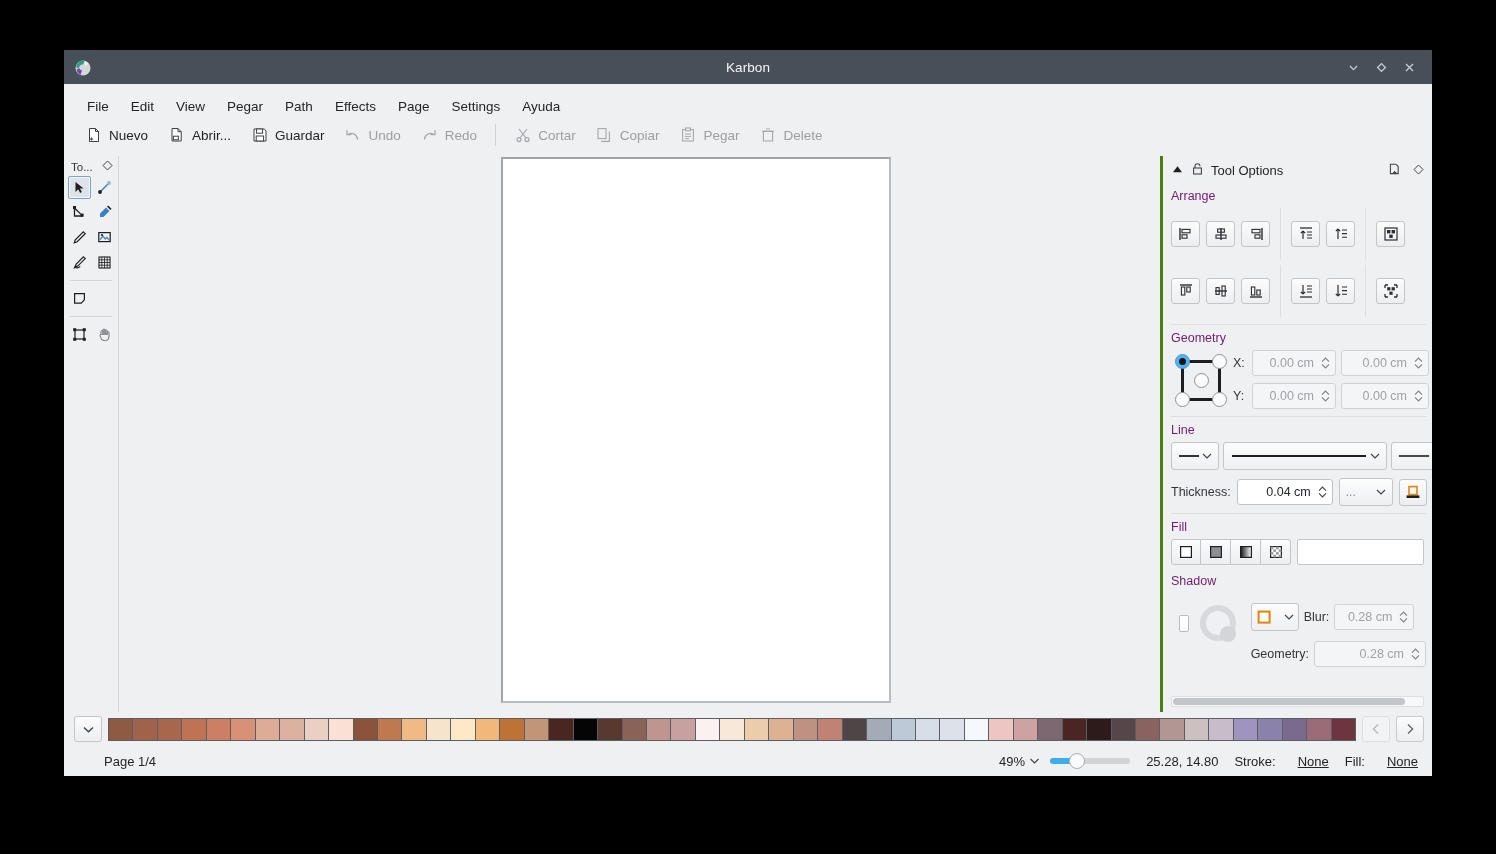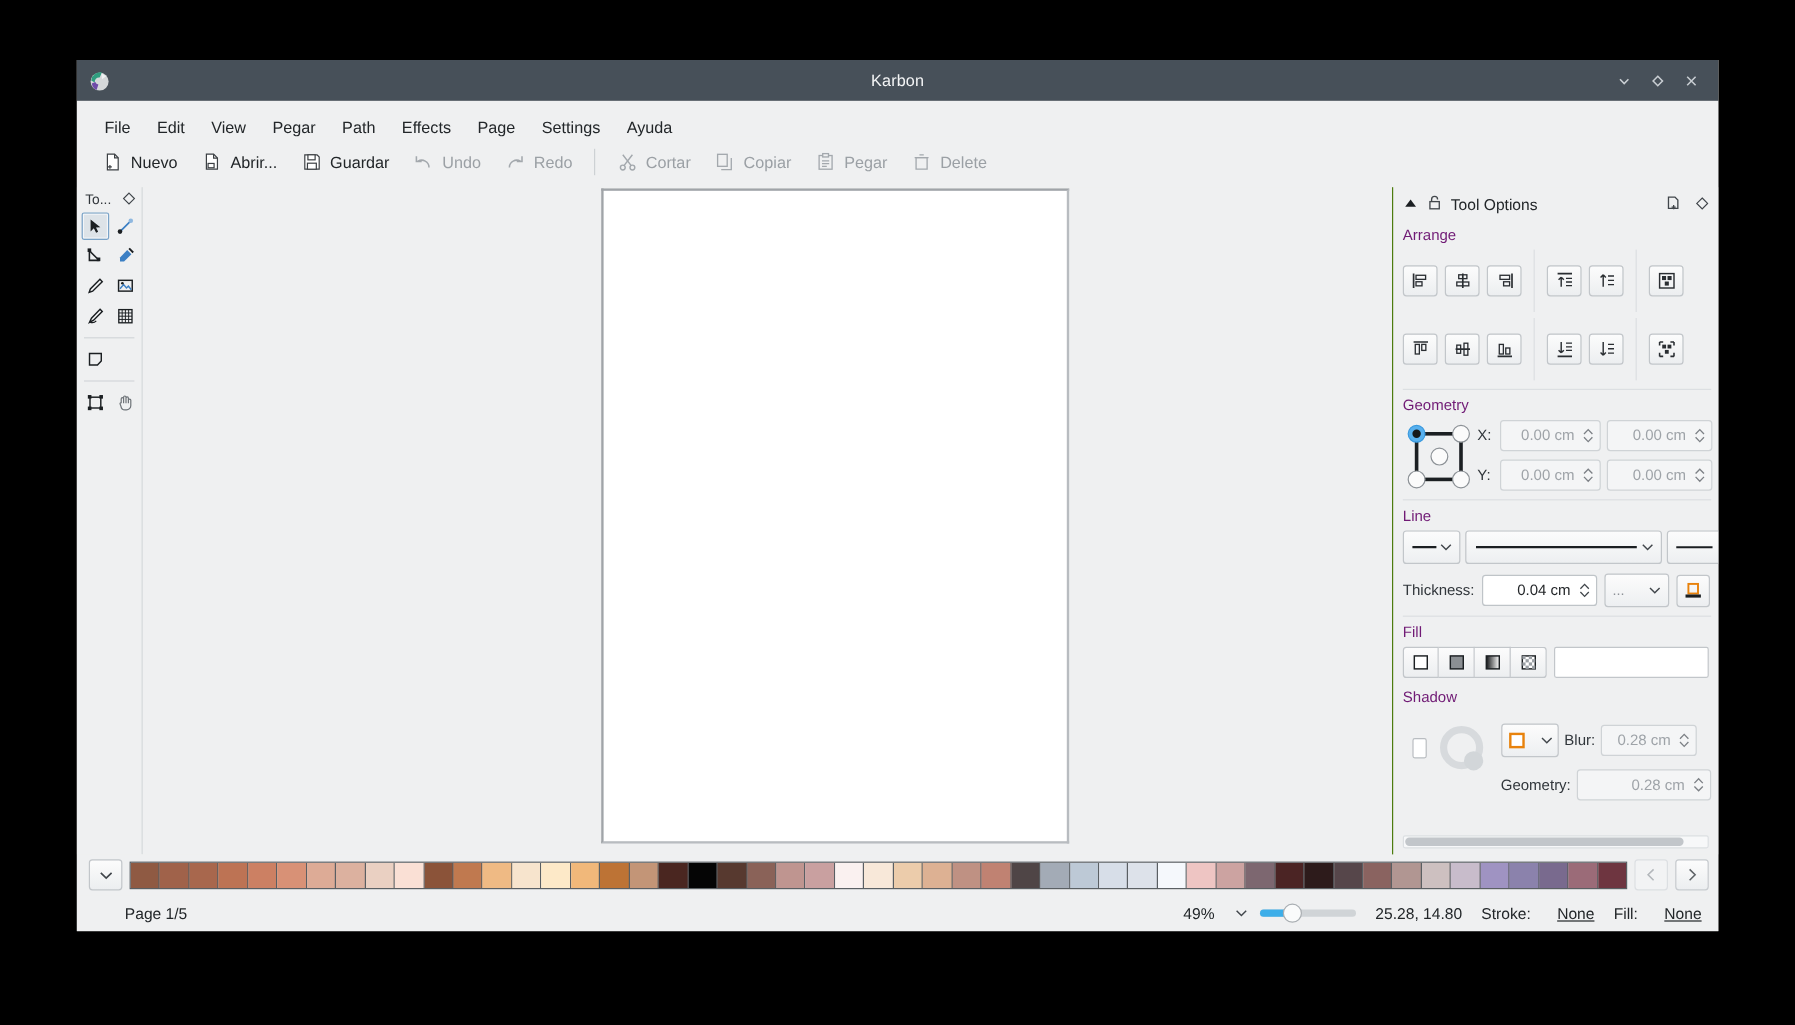--- a/index.html
+++ b/index.html
@@ -109,21 +109,21 @@
     border-left: 2px solid #a0a4a8;
     border-top: 2px solid #a0a4a8;
     border-right: 2px solid #b8bcc0;
     border-bottom: 2px solid #b8bcc0;
   }
 
   
   #docker {
     width: 272px; flex: 0 0 272px;
     background: #eff0f1;
-    border-left: 1px solid #4d7c0f;
+    border-left: 3px solid #4d7c0f;
     display: flex; flex-direction: column;
     position: relative;
     overflow: hidden;
   }
   .dk-head {
     display: flex; align-items: center; gap: 7px;
     padding: 6px 8px 6px 8px; font-size: 13px; color: #222629;
   }
   .dk-head .spacer { margin-left: auto; }
   .dk-body { padding: 0 0 0 8px; position: relative; }
@@ -218,21 +218,21 @@
 
   
   #statusbar {
     height: 30px; flex: 0 0 30px;
     background: #eff0f1;
     display: flex; align-items: center;
     padding: 0 14px 0 40px;
     font-size: 13px; color: #222629;
   }
   #statusbar .right { margin-left: auto; display: flex; align-items: center; gap: 0; }
-  .zoomcombo { display: flex; align-items: center; gap: 17px; margin-right: 10px; }
+  .zoomcombo { display: flex; align-items: center; gap: 4px; margin-right: 10px; }
   .slider { width: 80px; height: 18px; position: relative; display: flex; align-items: center; }
   .slider .track {
     position: absolute; left: 0; right: 0; height: 6px; border-radius: 3px;
     background: #d0d4d7;
   }
   .slider .fill {
     position: absolute; left: 0; width: 26px; height: 6px; border-radius: 3px;
     background: #3daee9;
   }
   .slider .handle {
@@ -892,21 +892,21 @@
         </svg>
     </div>
     <div class="pal-nav">
       <svg width="10" height="12" viewBox="0 0 10 12">
           <path d="M3 1.5 L7.6 6 L3 10.5" fill="none" stroke="currentColor" stroke-width="1.3"></path>
         </svg>
     </div>
   </div>
 
   <div id="statusbar">
-    <span>Page 1/5</span>
+    <span>Page 1/4</span>
     <div class="right">
       <div class="zoomcombo">
         <span>49%</span>
         <svg width="11" height="8" viewBox="0 0 11 8">
             <path d="M1.5 2 L5.5 6 L9.5 2" fill="none" stroke="#41464b" stroke-width="1.2"></path>
           </svg>
       </div>
       <div class="slider">
         <div class="track"></div>
         <div class="fill"></div>

